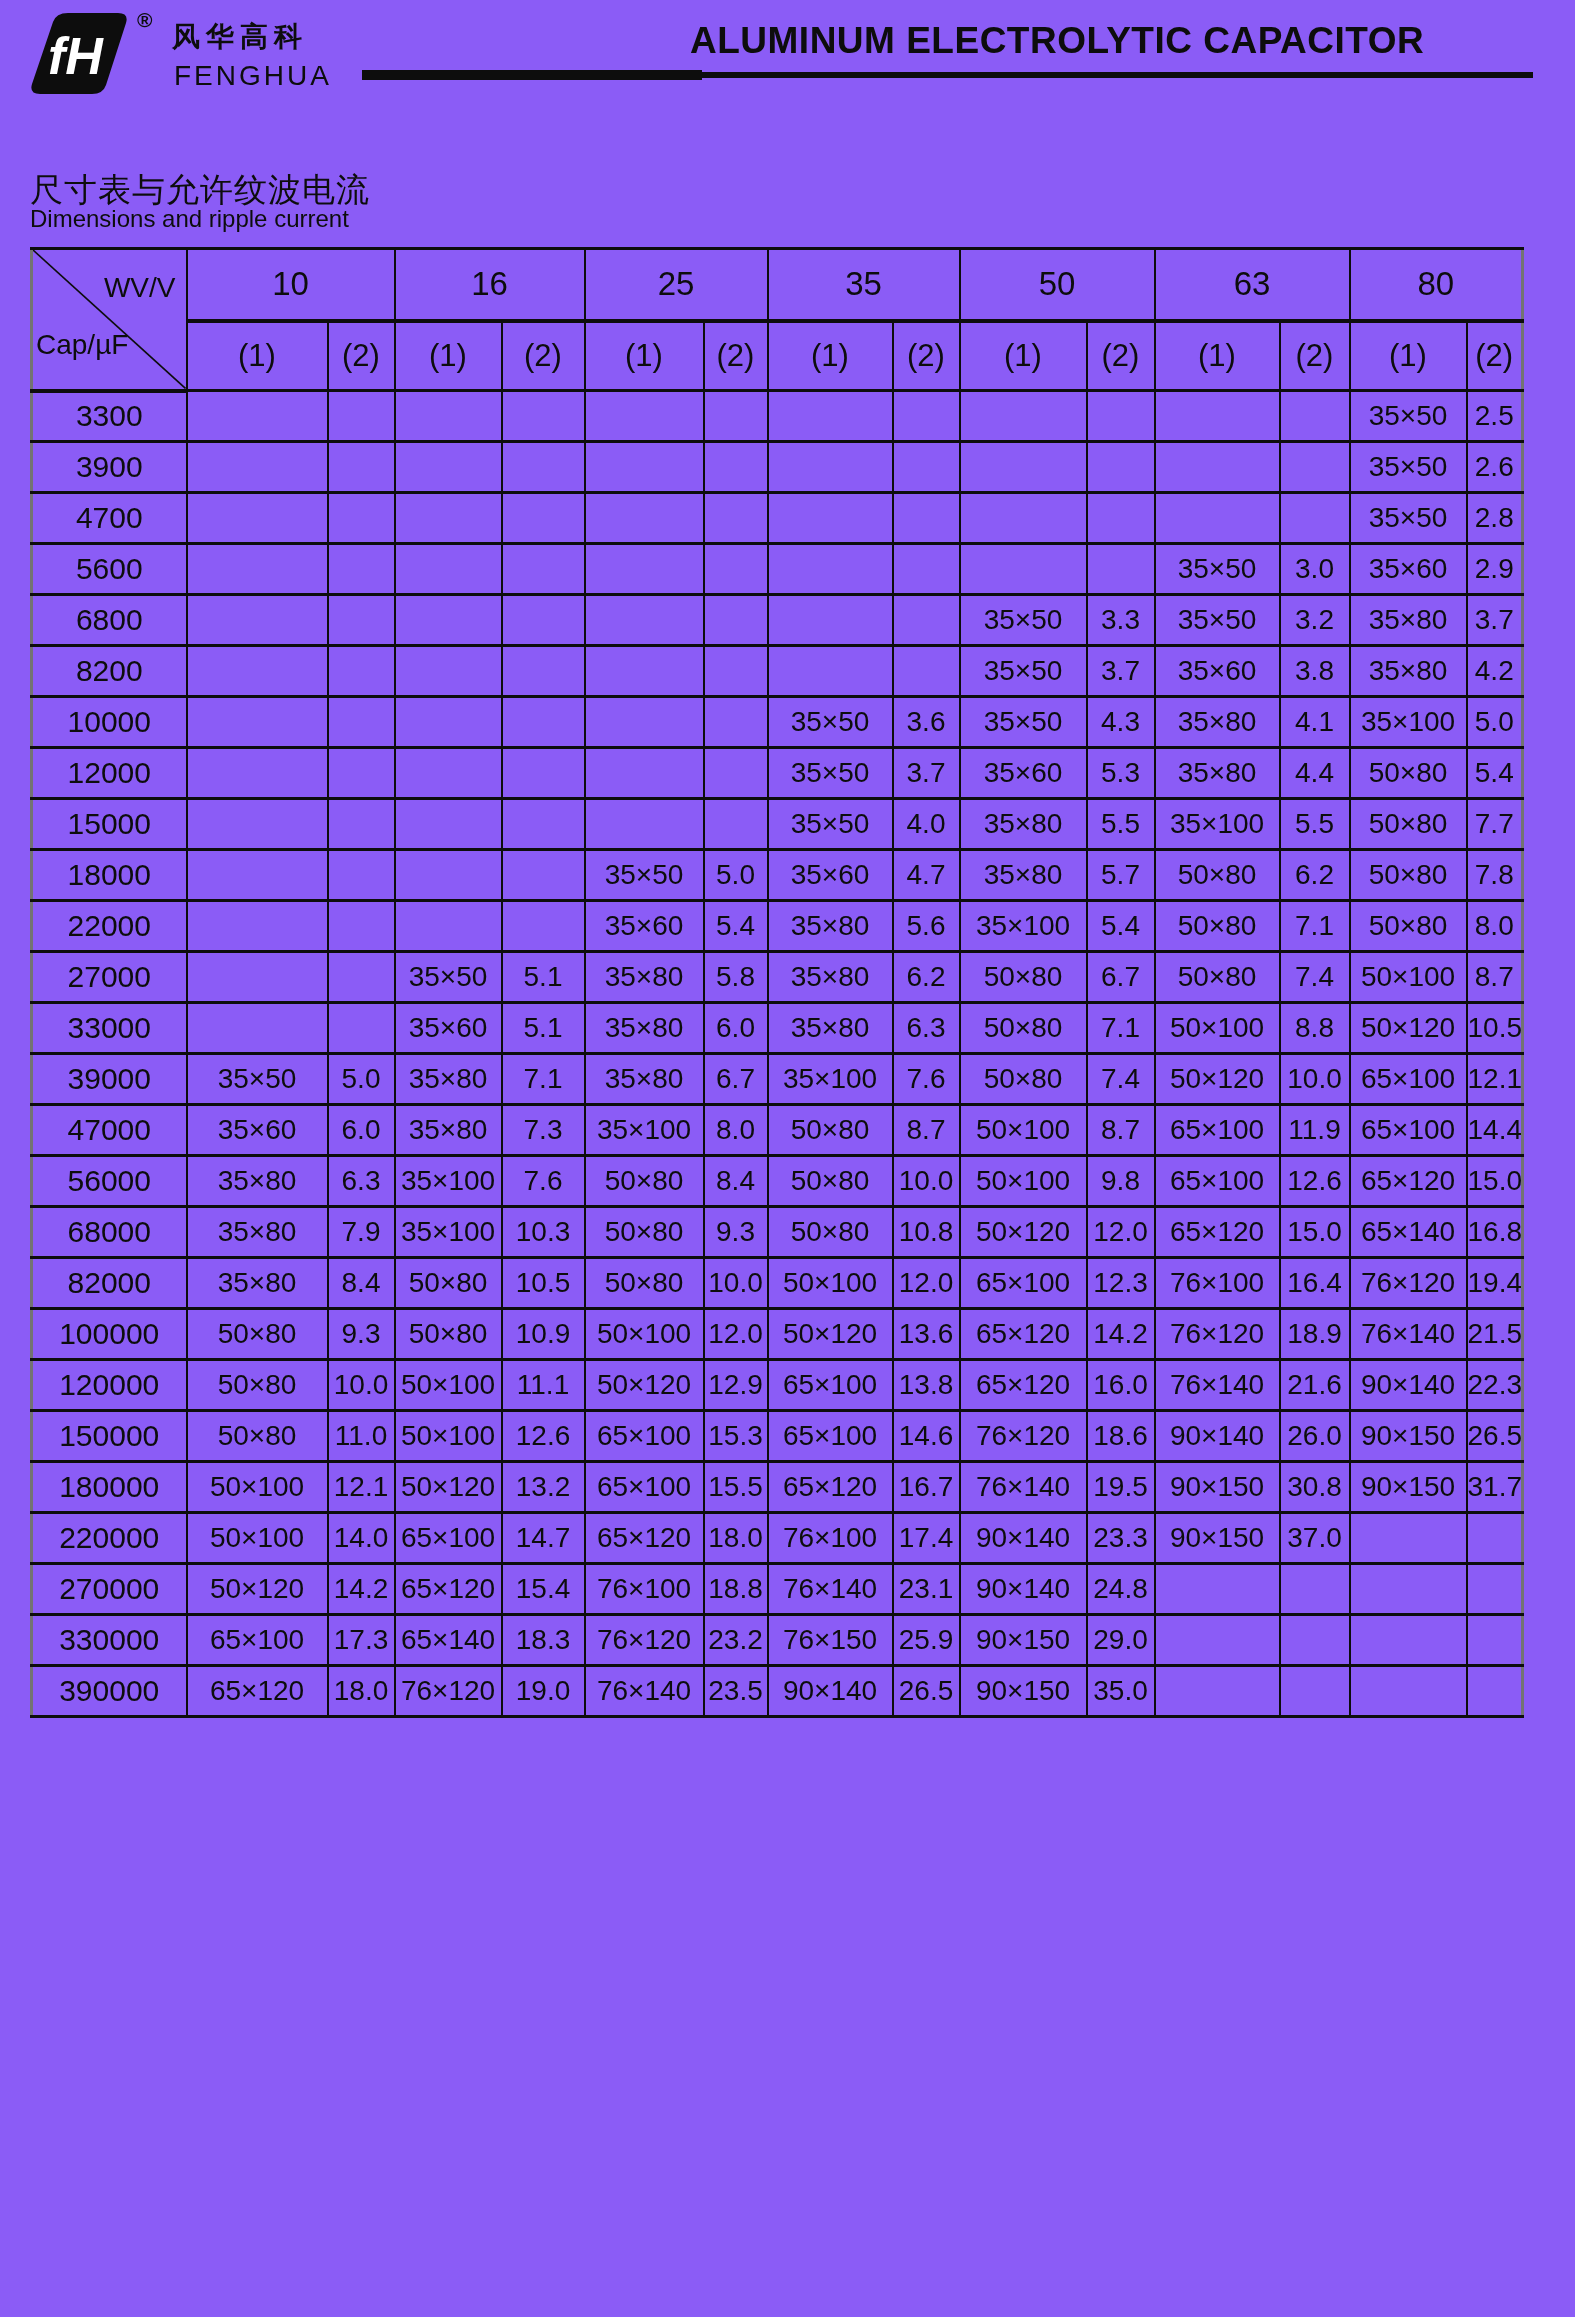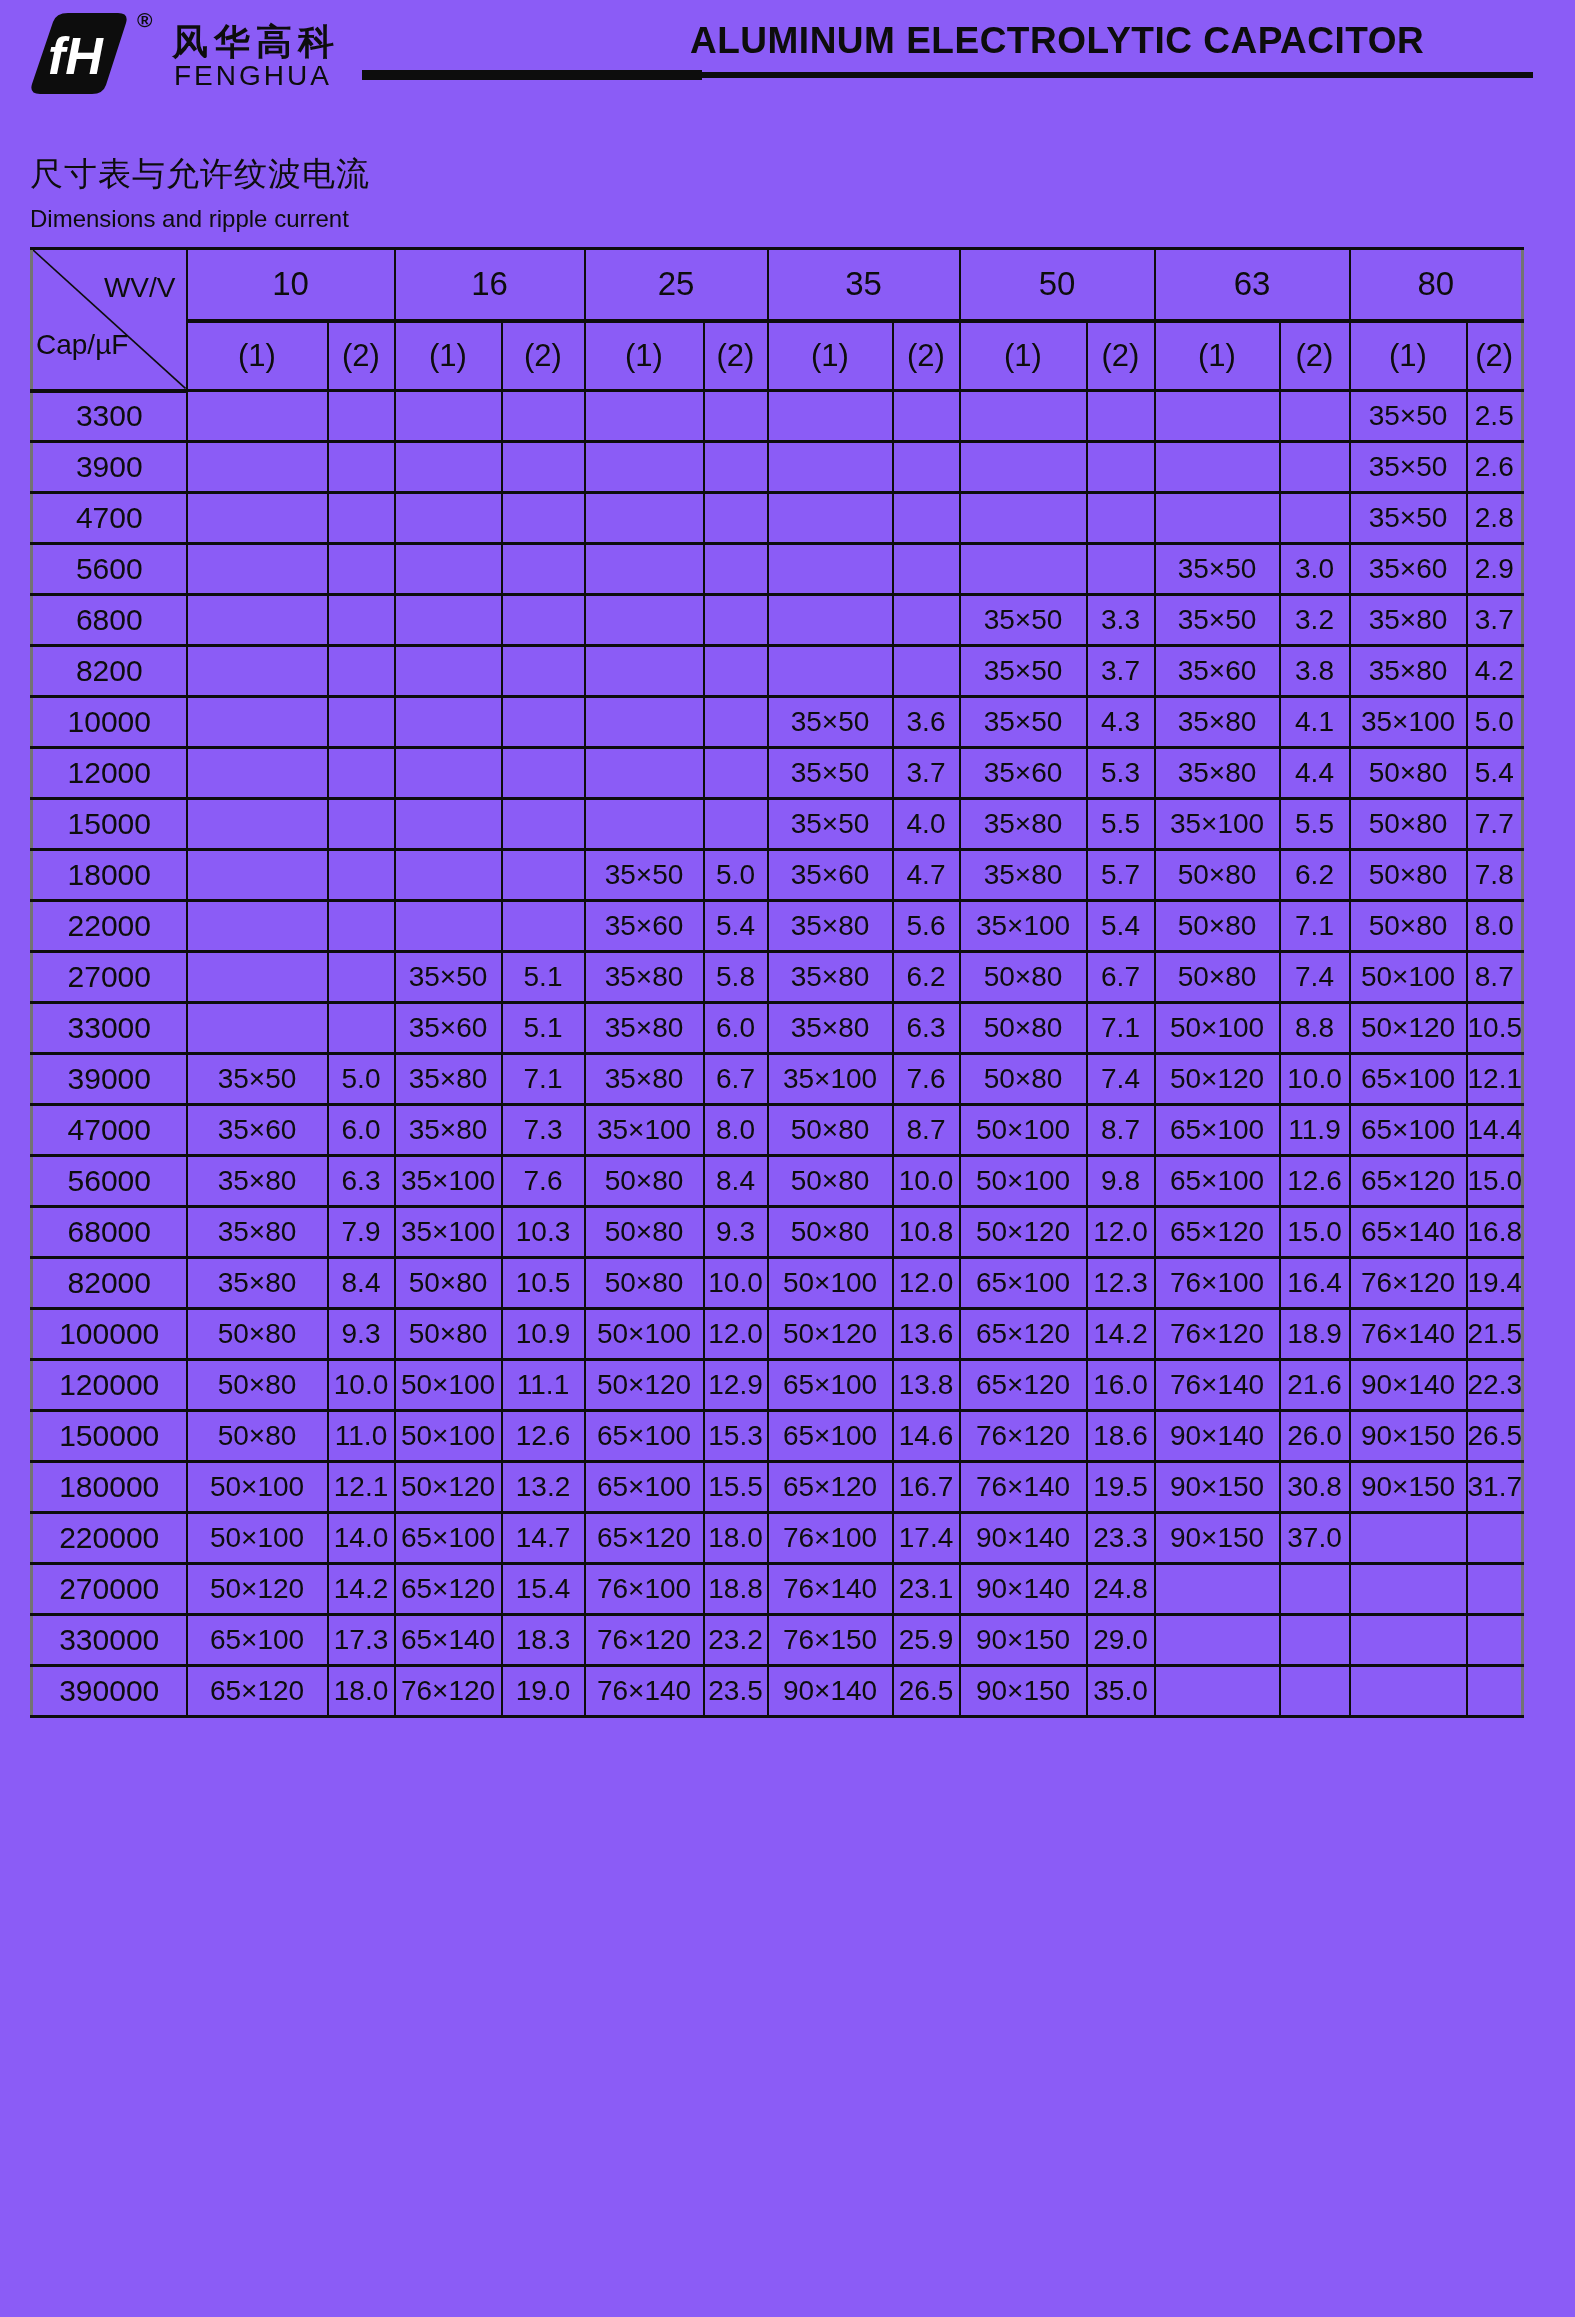--- a/index.html
+++ b/index.html
@@ -5,29 +5,29 @@
   html,body{margin:0;padding:0;}
   body{
     width:1575px;height:2317px;background:#ffffff;color:#0d0d0d;
     font-family:"Liberation Sans", sans-serif;overflow:hidden;
   }
   .page{position:relative;width:1575px;height:2317px;background:#8b5cf6;}
 
   
   .logo-svg{position:absolute;left:28px;top:10px;}
   .reg-mark{position:absolute;left:137px;top:8px;font-size:21px;font-weight:bold;}
-  .brand-cn{position:absolute;left:172px;top:18px;font-size:36px;font-weight:bold;letter-spacing:6px;white-space:nowrap;}
+  .brand-cn{position:absolute;left:172px;top:18px;font-size:28px;font-weight:bold;letter-spacing:6px;white-space:nowrap;}
   .brand-en{position:absolute;left:174px;top:60px;font-size:28px;letter-spacing:3px;white-space:nowrap;}
   .doc-title{position:absolute;left:690px;top:20px;width:690px;text-align:center;
              font-size:37px;font-weight:bold;letter-spacing:0.5px;white-space:nowrap;}
   .title-rule-thick{position:absolute;left:362px;top:70px;width:340px;height:10px;background:#0d0d0d;}
   .title-rule-thin{position:absolute;left:700px;top:72px;width:833px;height:6px;background:#0d0d0d;}
 
   
-  .sec-cn{position:absolute;left:30px;top:152px;font-size:33px;letter-spacing:1px;}
+  .sec-cn{position:absolute;left:30px;top:168px;font-size:33px;letter-spacing:1px;}
   .sec-en{position:absolute;left:30px;top:205px;font-size:24px;}
 
   
   table.dim{
     position:absolute;left:30px;top:247px;width:1486px;
     border-collapse:collapse;table-layout:fixed;
   }
   table.dim th,table.dim td{
     border-left:2px solid #0d0d0d;border-right:2px solid #0d0d0d;
     border-top:3px solid #0d0d0d;border-bottom:3px solid #0d0d0d;

